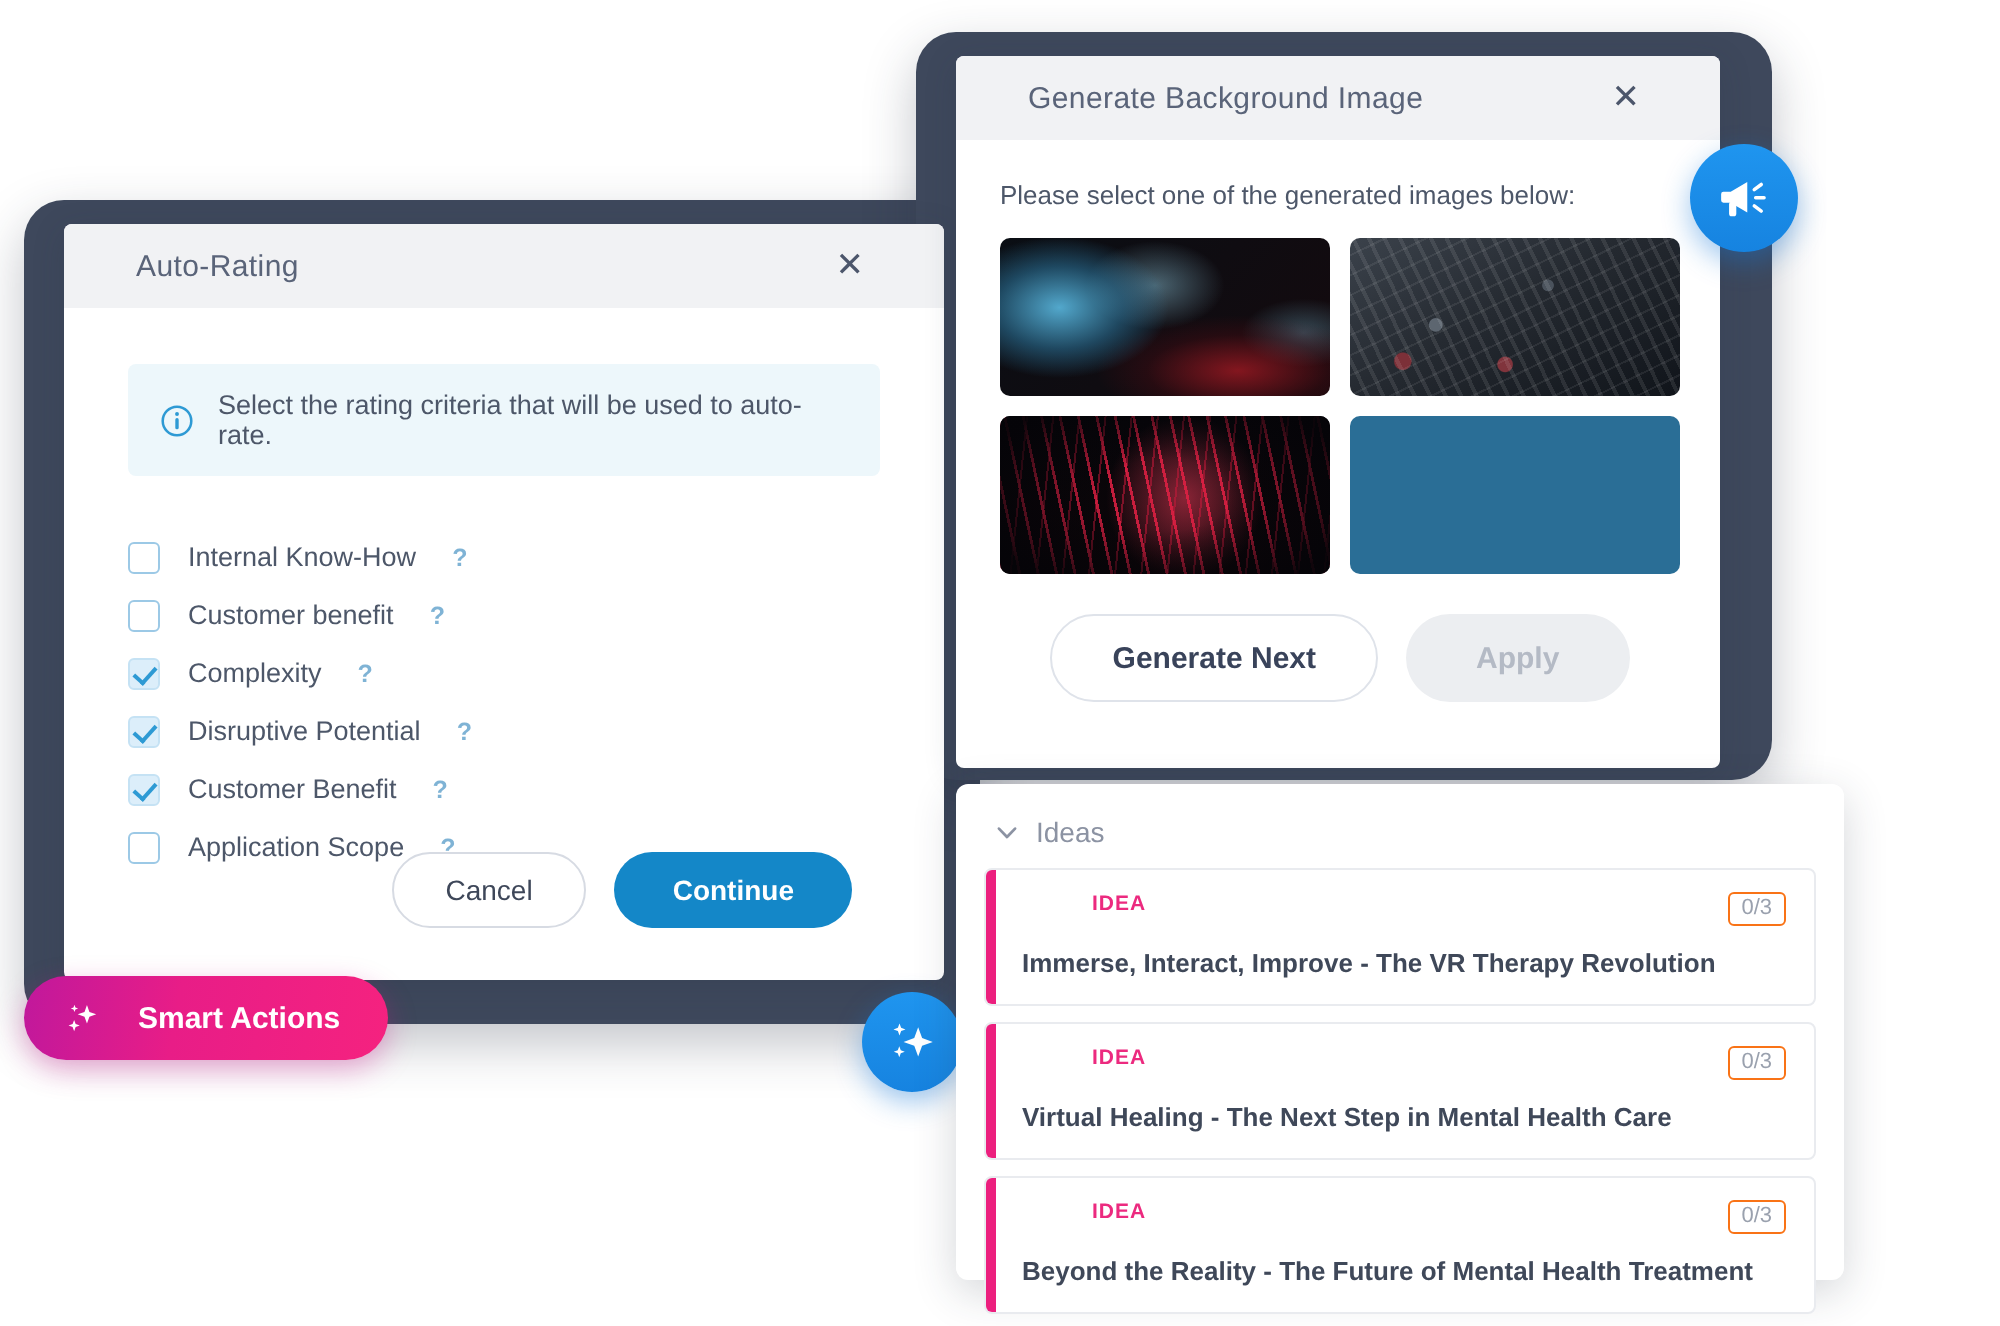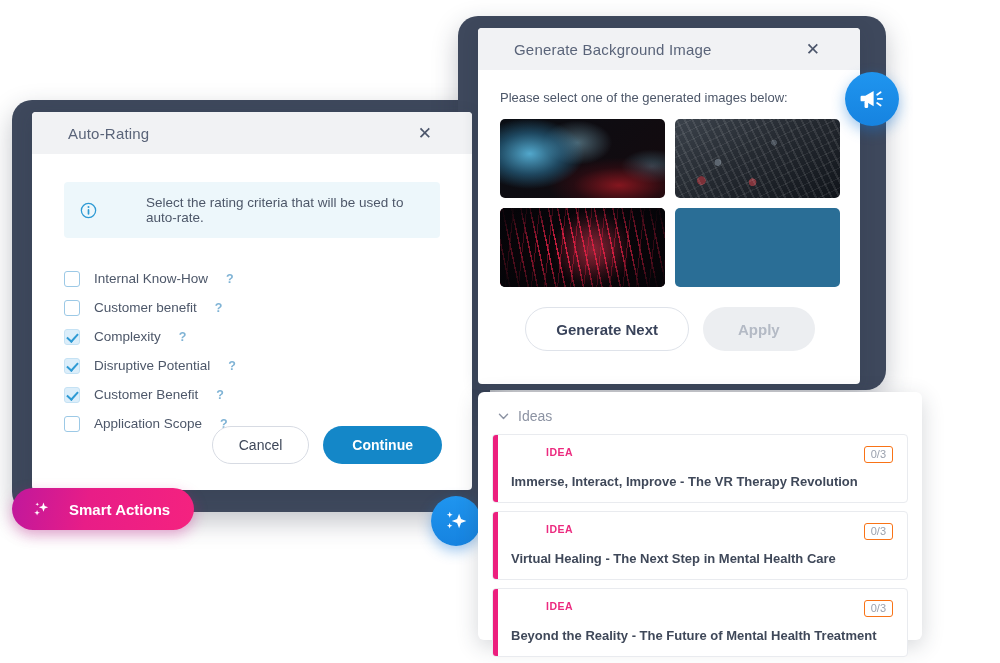--- a/index.html
+++ b/index.html
@@ -39,21 +39,21 @@
   .close-x {
     font-size: 17px; color: #4c5costume; color: #4c566b; line-height: 1;
     cursor: pointer; padding: 2px 4px; font-family: "DejaVu Sans", sans-serif;
   }
   .dlg-body-left { padding: 28px 32px 0 32px; }
 
   .info-banner {
     background: #edf7fb; border-radius: 4px;
     padding: 13px 16px; display: flex; align-items: center; gap: 12px;
   }
-  .info-banner .txt { font-size: 13.5px; color: #4d5769; margin-left: 37px; }
+  .info-banner .txt { font-size: 13.5px; color: #4d5769; }
   .icon-info { flex: 0 0 auto; width: 17px; height: 17px; }
 
   .check-list { margin-top: 26px; }
   .check-row {
     display: flex; align-items: center; gap: 14px;
     height: 29px; cursor: pointer;
   }
   .cbox {
     width: 16px; height: 16px; border-radius: 3px;
     border: 1.4px solid #9cc9e6; background: #fff;
@@ -62,21 +62,21 @@
   .cbox.on { background: #dceefa; border-color: #c5e2f4; }
   .cbox.on::after {
     content: ""; position: absolute; left: 4px; top: 1px;
     width: 5px; height: 9px; border: solid #2e9ad4;
     border-width: 0 2px 2px 0; transform: rotate(42deg);
   }
   .chk-label { font-size: 13.5px; color: #4d5769; }
   .chk-help { font-size: 12.5px; color: #7fb3d5; font-weight: 700; margin-left: 4px; }
 
   .dlg-actions {
-    position: absolute; right: 30px; bottom: 26px;
+    position: absolute; right: 46px; bottom: 26px;
     display: flex; align-items: flex-end; gap: 14px;
   }
   .btn {
     border-radius: 20px; font-size: 14px; cursor: pointer;
     border: 1px solid transparent; padding: 0 26px; height: 38px;
     display: flex; align-items: center; justify-content: center;
     font-family: "Liberation Sans", sans-serif;
   }
   .btn-ghost { background: #fff; border-color: #d7dbe3; color: #3e4759; }
   .btn-primary { background: #1487c8; color: #fff; font-weight: 600; padding: 0 28px; }

